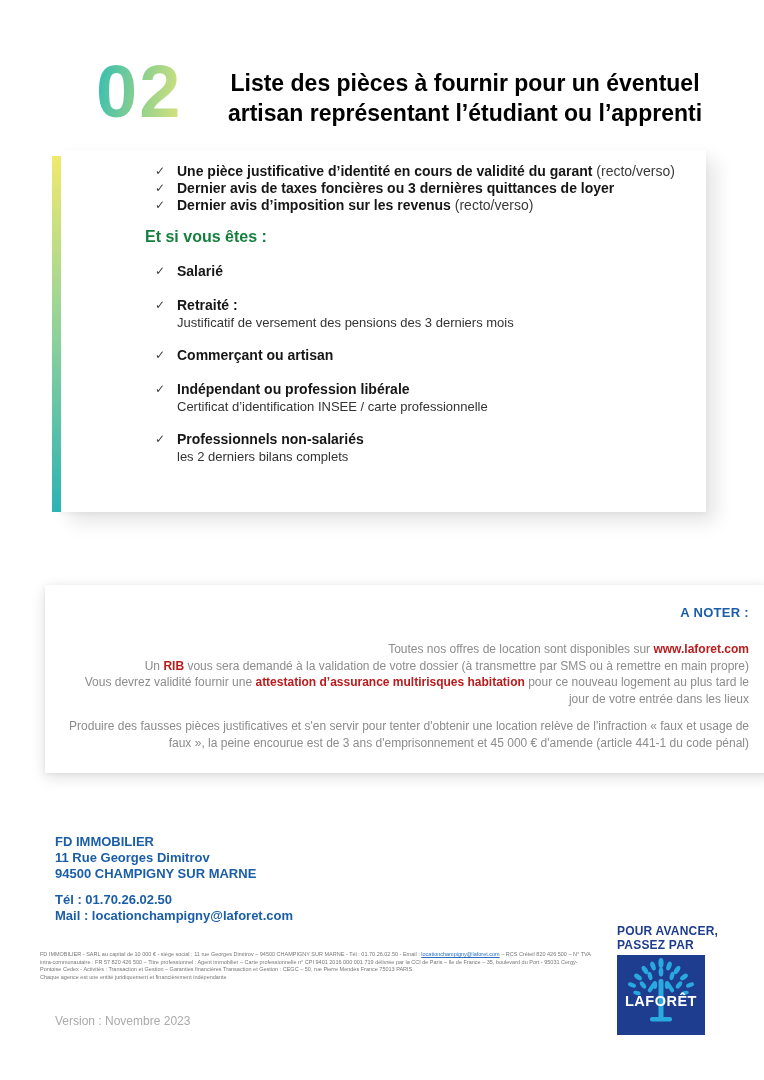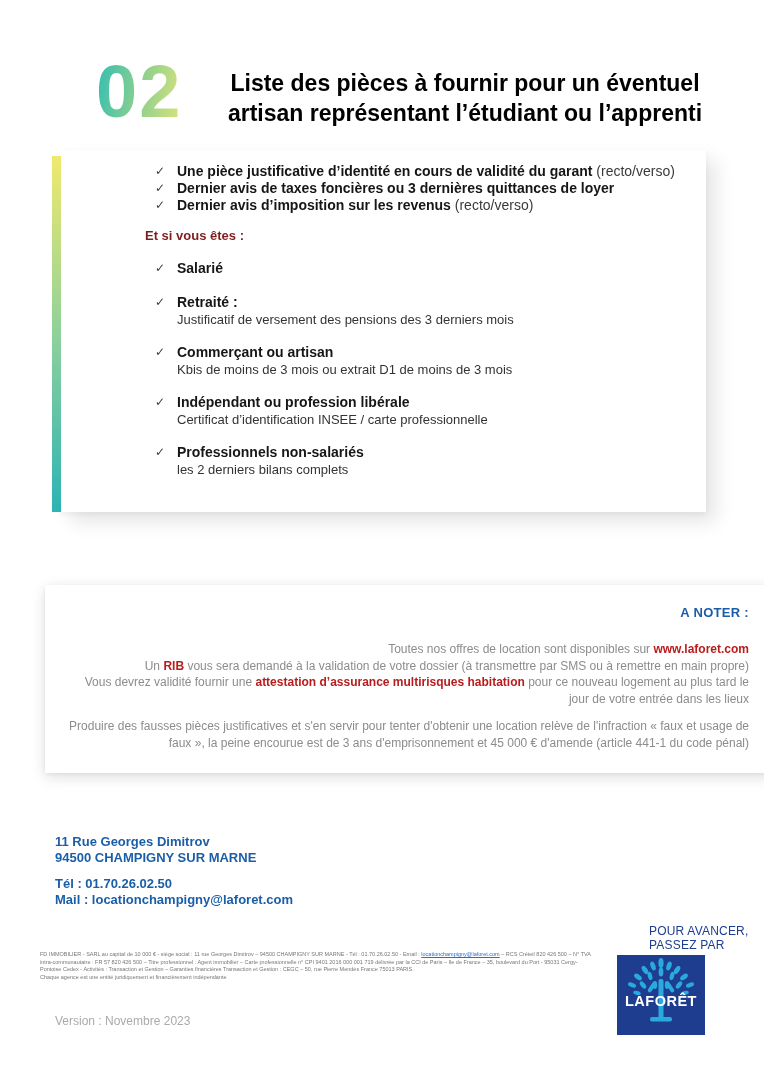--- a/index.html
+++ b/index.html
@@ -32,21 +32,21 @@
     position:absolute; left:60px; top:150px; width:646px; height:362px;
     background:#ffffff;
     box-shadow:10px 10px 18px rgba(0,0,0,0.10), 0 2px 6px rgba(0,0,0,0.05);
     padding:13px 28px 0 85px;
     z-index:1;
   }
   .check-row { display:flex; margin-left:10px; }
   .check-glyph { width:22px; flex:none; color:#3c3c3c; font-size:12px; line-height:17px; }
   .check-text { font-size:14px; font-weight:700; color:#161616; line-height:17px; }
   .check-text .suffix { font-weight:400; color:#3a3a3a; }
-  .subheading { margin-top:14px; font-size:13px; font-weight:700; color:#7f1d1d; }
+  .subheading { margin-top:14px; font-size:16px; font-weight:700; color:#15803d; }
   .category { margin-top:17px; }
   .category .check-text { line-height:16px; }
   .category .desc {
     margin-left:32px; margin-top:1px; max-width:505px;
     font-size:13px; font-weight:400; color:#333333; line-height:15px;
   }
 
   
   .note-box {
     position:absolute; left:45px; top:585px; width:728px; height:188px;
@@ -63,21 +63,21 @@
   
   .agency {
     position:absolute; left:55px; top:834px;
     color:#1b5ea8; font-size:13px; font-weight:700; line-height:16px;
   }
   .agency .gap { height:10px; }
 
   
   .brand-tagline {
     position:absolute; left:617px; top:925px;
-    color:#1e3d8f; font-size:12px; font-weight:400; line-height:13.5px; letter-spacing:.2px;margin-left:32px;
+    color:#1e3d8f; font-size:12px; font-weight:700; line-height:13.5px; letter-spacing:.2px;
   }
   .logo { position:absolute; left:617px; top:955px; width:80px; height:80px; }
 
   
   .legal {
     position:absolute; left:40px; top:951px; width:558px;
     color:#777777; font-size:5.5px; line-height:7.5px; font-weight:400;
   }
   .legal .link { color:#2a6fc4; text-decoration:underline; cursor:pointer; }
 
@@ -129,21 +129,20 @@
         <span class="check-text">Retraité :</span>
       </div>
       <div class="desc">Justificatif de versement des pensions des 3 derniers mois</div>
     </div>
 
     <div class="category">
       <div class="check-row">
         <span class="check-glyph">✓</span>
         <span class="check-text">Commerçant ou artisan</span>
       </div>
-      <div class="desc">Kbis de moins de 3 mois ou extrait D1 de moins de 3 mois</div>
     </div>
 
     <div class="category">
       <div class="check-row">
         <span class="check-glyph">✓</span>
         <span class="check-text">Indépendant ou profession libérale</span>
       </div>
       <div class="desc">Certificat d’identification INSEE / carte professionnelle</div>
     </div>
 
@@ -159,20 +158,21 @@
 
   <div class="note-box">
     <div class="note-heading">A NOTER :</div>
     <div class="note-p note-p1"><span>Toutes nos offres de location sont disponibles sur </span><b>www.laforet.com</b></div>
     <div class="note-p"><span>Un </span><b>RIB</b><span> vous sera demandé à la validation de votre dossier (à transmettre par SMS ou à remettre en main propre)</span></div>
     <div class="note-p"><span>Vous devrez validité fournir une </span><b>attestation d’assurance multirisques habitation</b><span> pour ce nouveau logement au plus tard le jour de votre entrée dans les lieux</span></div>
     <div class="note-p note-p4">Produire des fausses pièces justificatives et s'en servir pour tenter d'obtenir une location relève de l'infraction « faux et usage de faux », la peine encourue est de 3 ans d'emprisonnement et 45 000 € d'amende (article 441-1 du code pénal)</div>
   </div>
 
   <div class="agency">
+    <div>FD IMMOBILIER</div>
     <div>11 Rue Georges Dimitrov</div>
     <div>94500 CHAMPIGNY SUR MARNE</div>
     <div class="gap"></div>
     <div>Tél : 01.70.26.02.50</div>
     <div>Mail : locationchampigny@laforet.com</div>
   </div>
 
   <div class="brand-tagline">
     <span>POUR AVANCER,</span><br>
     <span>PASSEZ PAR</span>

